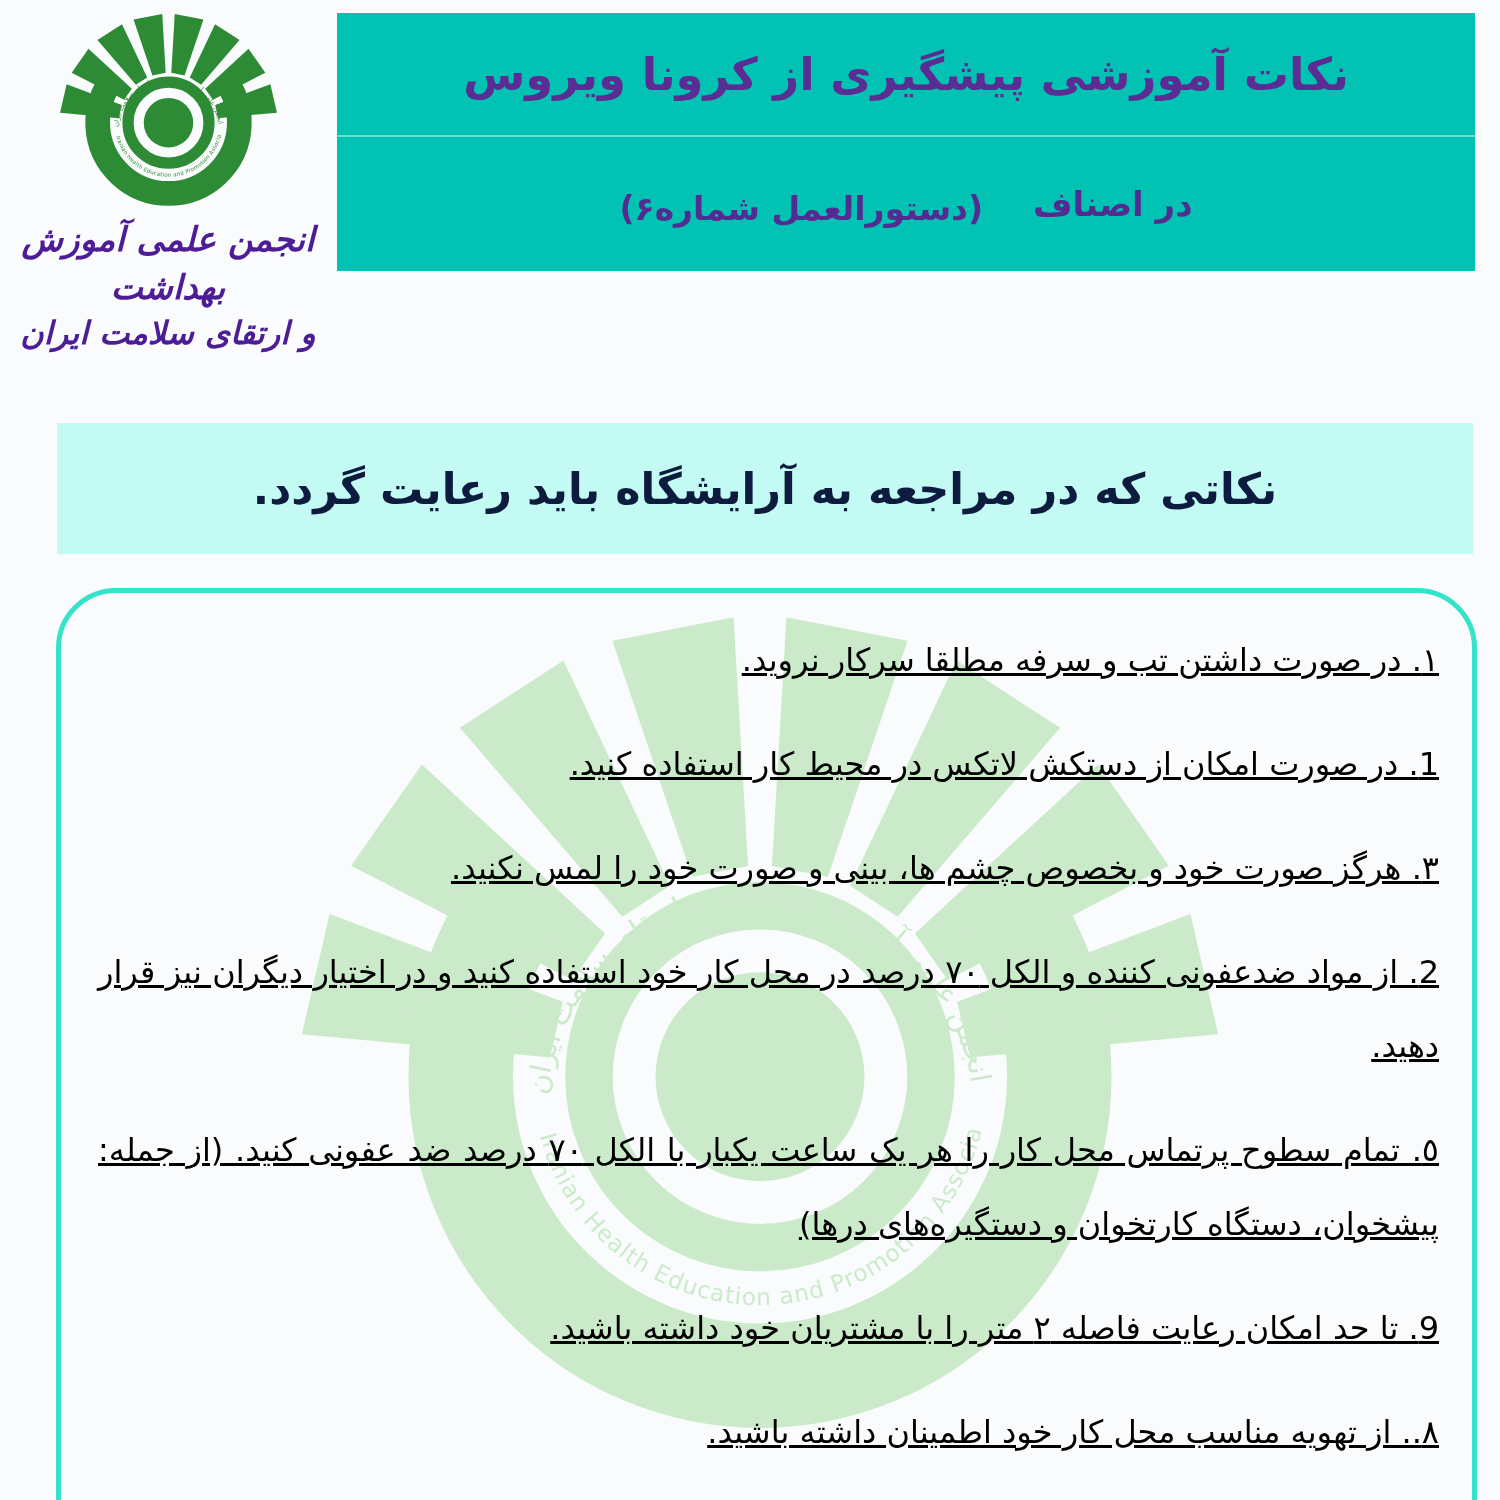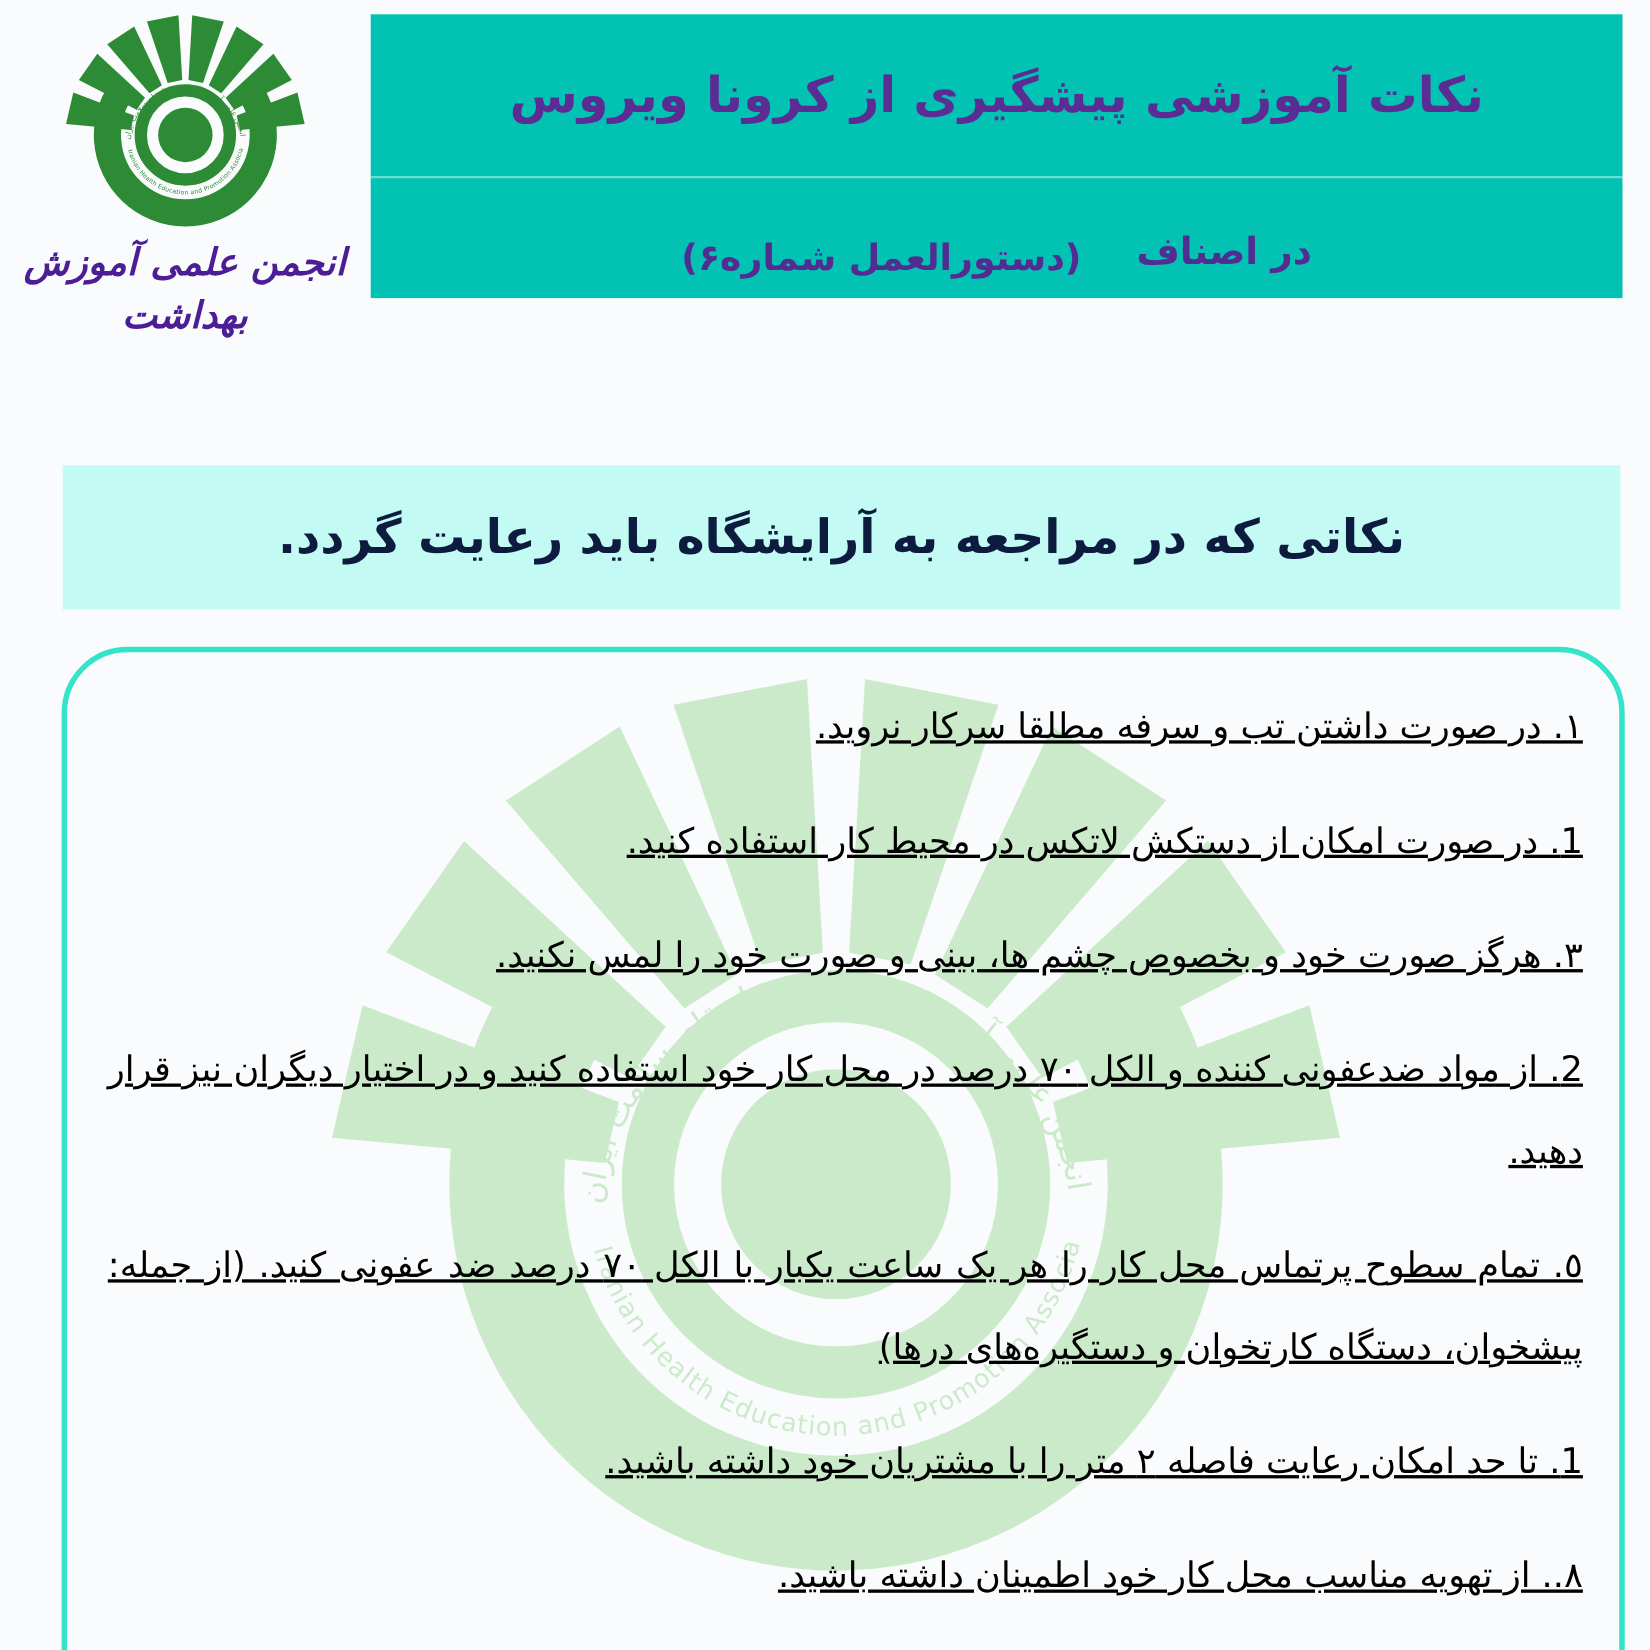--- a/index.html
+++ b/index.html
@@ -13,21 +13,21 @@
   .logo-svg{display:block; margin:8px auto 0; width:225px; height:208px; color:#2E8B35;}
   .logo-caption{color:#4c1d95; font-style:italic; font-weight:bold; text-align:center; line-height:1.4;}
   .logo-caption .l1{font-size:34px;}
   .logo-caption .l2{font-size:32px;}
   
   .header-banner{
     position:absolute; left:337px; top:13px; width:1138px; height:258px;
     background:#02C3B3;
   }
   .header-row1{
-    height:147px; display:flex; align-items:center; justify-content:center;
+    height:122px; display:flex; align-items:center; justify-content:center;
     color:#5B2C94; font-size:45px; font-weight:800;
   }
   .header-row2{
     height:134px; display:flex; align-items:center; justify-content:center;
     border-top:2px solid rgba(235,255,252,.45);
     color:#532C92; direction:rtl; gap:14px;
   }
   .header-row2 .main{font-size:34px; font-weight:800;margin-left:36px;}
   .header-row2 .note{font-size:33px; font-weight:800; padding-top:8px;text-align:right;}
   
@@ -88,20 +88,21 @@
         <circle cx="100" cy="102" r="36" fill="none" stroke="currentColor" stroke-width="10"></circle>
         <circle cx="100" cy="102" r="22"></circle>
         <path id="lg-en" d="M53.6,114.4 A48,48 0 0 0 146.4,114.4" fill="none"></path>
         <path id="lg-fa" d="M55.2,105.9 A45,45 0 0 1 144.8,105.9" fill="none"></path>
         <text font-size="4.9" letter-spacing="0.2"><textPath href="#lg-en">Iranian Health Education and Promotion Association</textPath></text>
         <text font-size="6"><textPath href="#lg-fa">انجمن علمی آموزش بهداشت و ارتقای سلامت ایران</textPath></text>
       </g>
     </svg>
     <div class="logo-caption" dir="rtl">
       <div class="l1">انجمن علمی آموزش بهداشت</div>
+      <div class="l2">و ارتقای سلامت ایران</div>
     </div>
   </div>
 
   <div class="header-banner">
     <div class="header-row1" dir="rtl">نکات آموزشی پیشگیری از کرونا ویروس</div>
     <div class="header-row2">
       <span class="main">در اصناف</span>
       <span class="note">(دستورالعمل شماره۶)</span>
     </div>
   </div>
@@ -144,17 +145,17 @@
     </g>
   </svg>
 
   <div class="instructions-box"></div>
   <div class="instructions-list">
       <div class="item">١. در صورت داشتن تب و سرفه مطلقا سرکار نروید.</div>
       <div class="item">1. در صورت امکان از دستکش لاتکس در محیط کار استفاده کنید.</div>
       <div class="item">٣. هرگز صورت خود و بخصوص چشم ها، بینی و صورت خود را لمس نکنید.</div>
       <div class="item">2. از مواد ضدعفونی کننده و الکل ٧٠ درصد در محل کار خود استفاده کنید و در اختیار دیگران نیز قرار دهید.</div>
       <div class="item">٥. تمام سطوح پرتماس محل کار را هر یک ساعت یکبار با الکل ٧٠ درصد ضد عفونی کنید. (از جمله: پیشخوان، دستگاه کارتخوان و دستگیره‌های درها)</div>
-      <div class="item">1. تا حد امکان رعایت فاصله ٢ متر را با مشتریان خود داشته باشید.</div>
+      <div class="item">9. تا حد امکان رعایت فاصله ٢ متر را با مشتریان خود داشته باشید.</div>
       <div class="item">٨.. از تهویه مناسب محل کار خود اطمینان داشته باشید.</div>
     </div>
 
 </div>
 
 </body></html>

